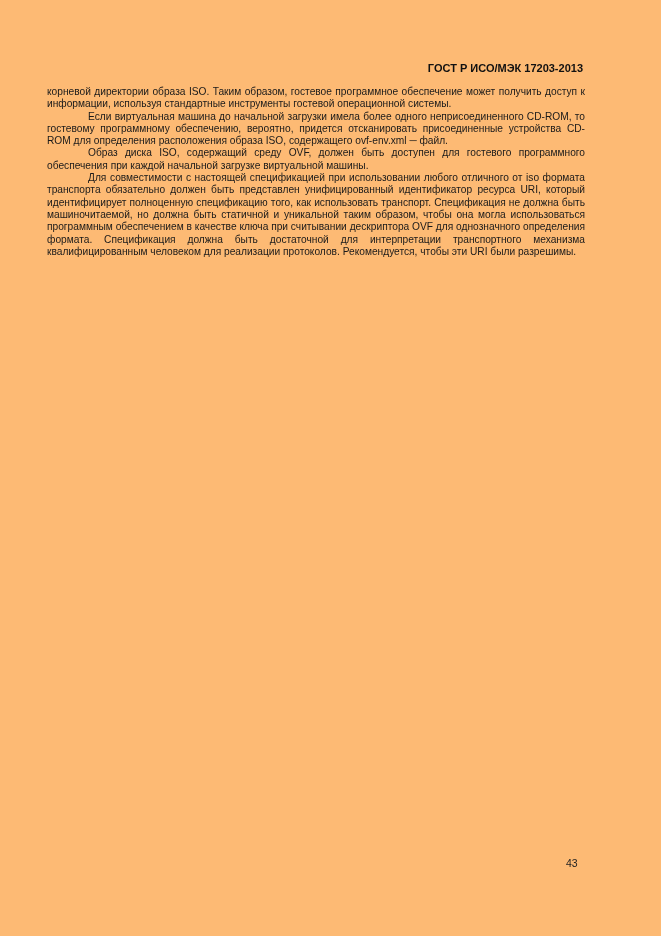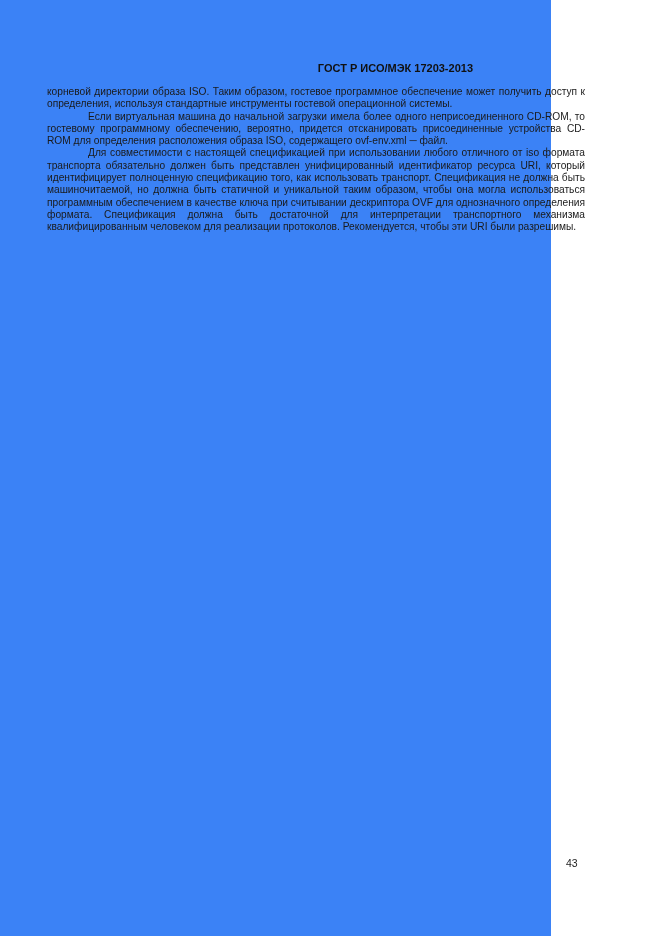--- a/index.html
+++ b/index.html
@@ -1,17 +1,17 @@
 <!DOCTYPE html>
 <html><head>
   <meta charset="utf-8">
   <style>
     html, body { margin: 0; padding: 0; background: #ffffff; }
     body { width: 661px; height: 936px; position: relative; overflow: hidden; }
-    .page { position: absolute; left: 0; top: 0; width: 551px; height: 936px; background: #3b82f6; }
+    .page { position: absolute; left: 0; top: 0; width: 661px; height: 936px; background: #fdba74; }
     .header {
       position: absolute; right: 78px; top: 62px;
       font-family: "Liberation Sans", sans-serif; font-weight: bold; font-size: 11px;
       color: #111;
     }
     .body {
       position: absolute; left: 47px; top: 86px; width: 538px;
       font-family: "Liberation Sans", sans-serif; font-size: 10.2px; line-height: 12.3px;
       color: #1a1a1a; text-align: justify;
     }
@@ -22,19 +22,20 @@
       font-family: "Liberation Sans", sans-serif; font-size: 10.5px; color: #222;
     }
   </style>
 </head>
 <body>
 
 <div class="page">
   <div class="header">ГОСТ Р ИСО/МЭК 17203-2013</div>
 
   <div class="body">
-    <p>корневой директории образа ISO. Таким образом, гостевое программное обеспечение может получить доступ к определения, используя стандартные  инструменты гостевой операционной системы.</p>
+    <p>корневой директории образа ISO. Таким образом, гостевое программное обеспечение может получить доступ к информации, используя стандартные  инструменты гостевой операционной системы.</p>
     <p class="indent">Если  виртуальная машина до начальной загрузки имела более одного неприсоединенного CD-ROM, то гостевому программному обеспечению, вероятно, придется отсканировать присоединенные устройства CD-ROM для определения расположения образа ISO, содержащего ovf-env.xml ─ файл.</p>
+    <p class="indent">Образ диска  ISO, содержащий среду OVF, должен быть доступен для гостевого программного обеспечения при каждой начальной загрузке виртуальной машины.</p>
     <p class="indent">Для совместимости с настоящей спецификацией при использовании любого отличного от iso формата транспорта обязательно должен быть представлен унифицированный идентификатор ресурса URI, который идентифицирует полноценную спецификацию того, как использовать транспорт. Спецификация не должна быть машиночитаемой, но должна быть статичной и уникальной  таким образом, чтобы она могла использоваться программным обеспечением в качестве ключа при считывании дескриптора OVF для однозначного определения формата. Спецификация должна быть достаточной для интерпретации транспортного механизма квалифицированным человеком для реализации протоколов. Рекомендуется, чтобы эти URI были разрешимы.</p>
   </div>
 
   <div class="pagenum">43</div>
 </div>
 
 </body></html>

